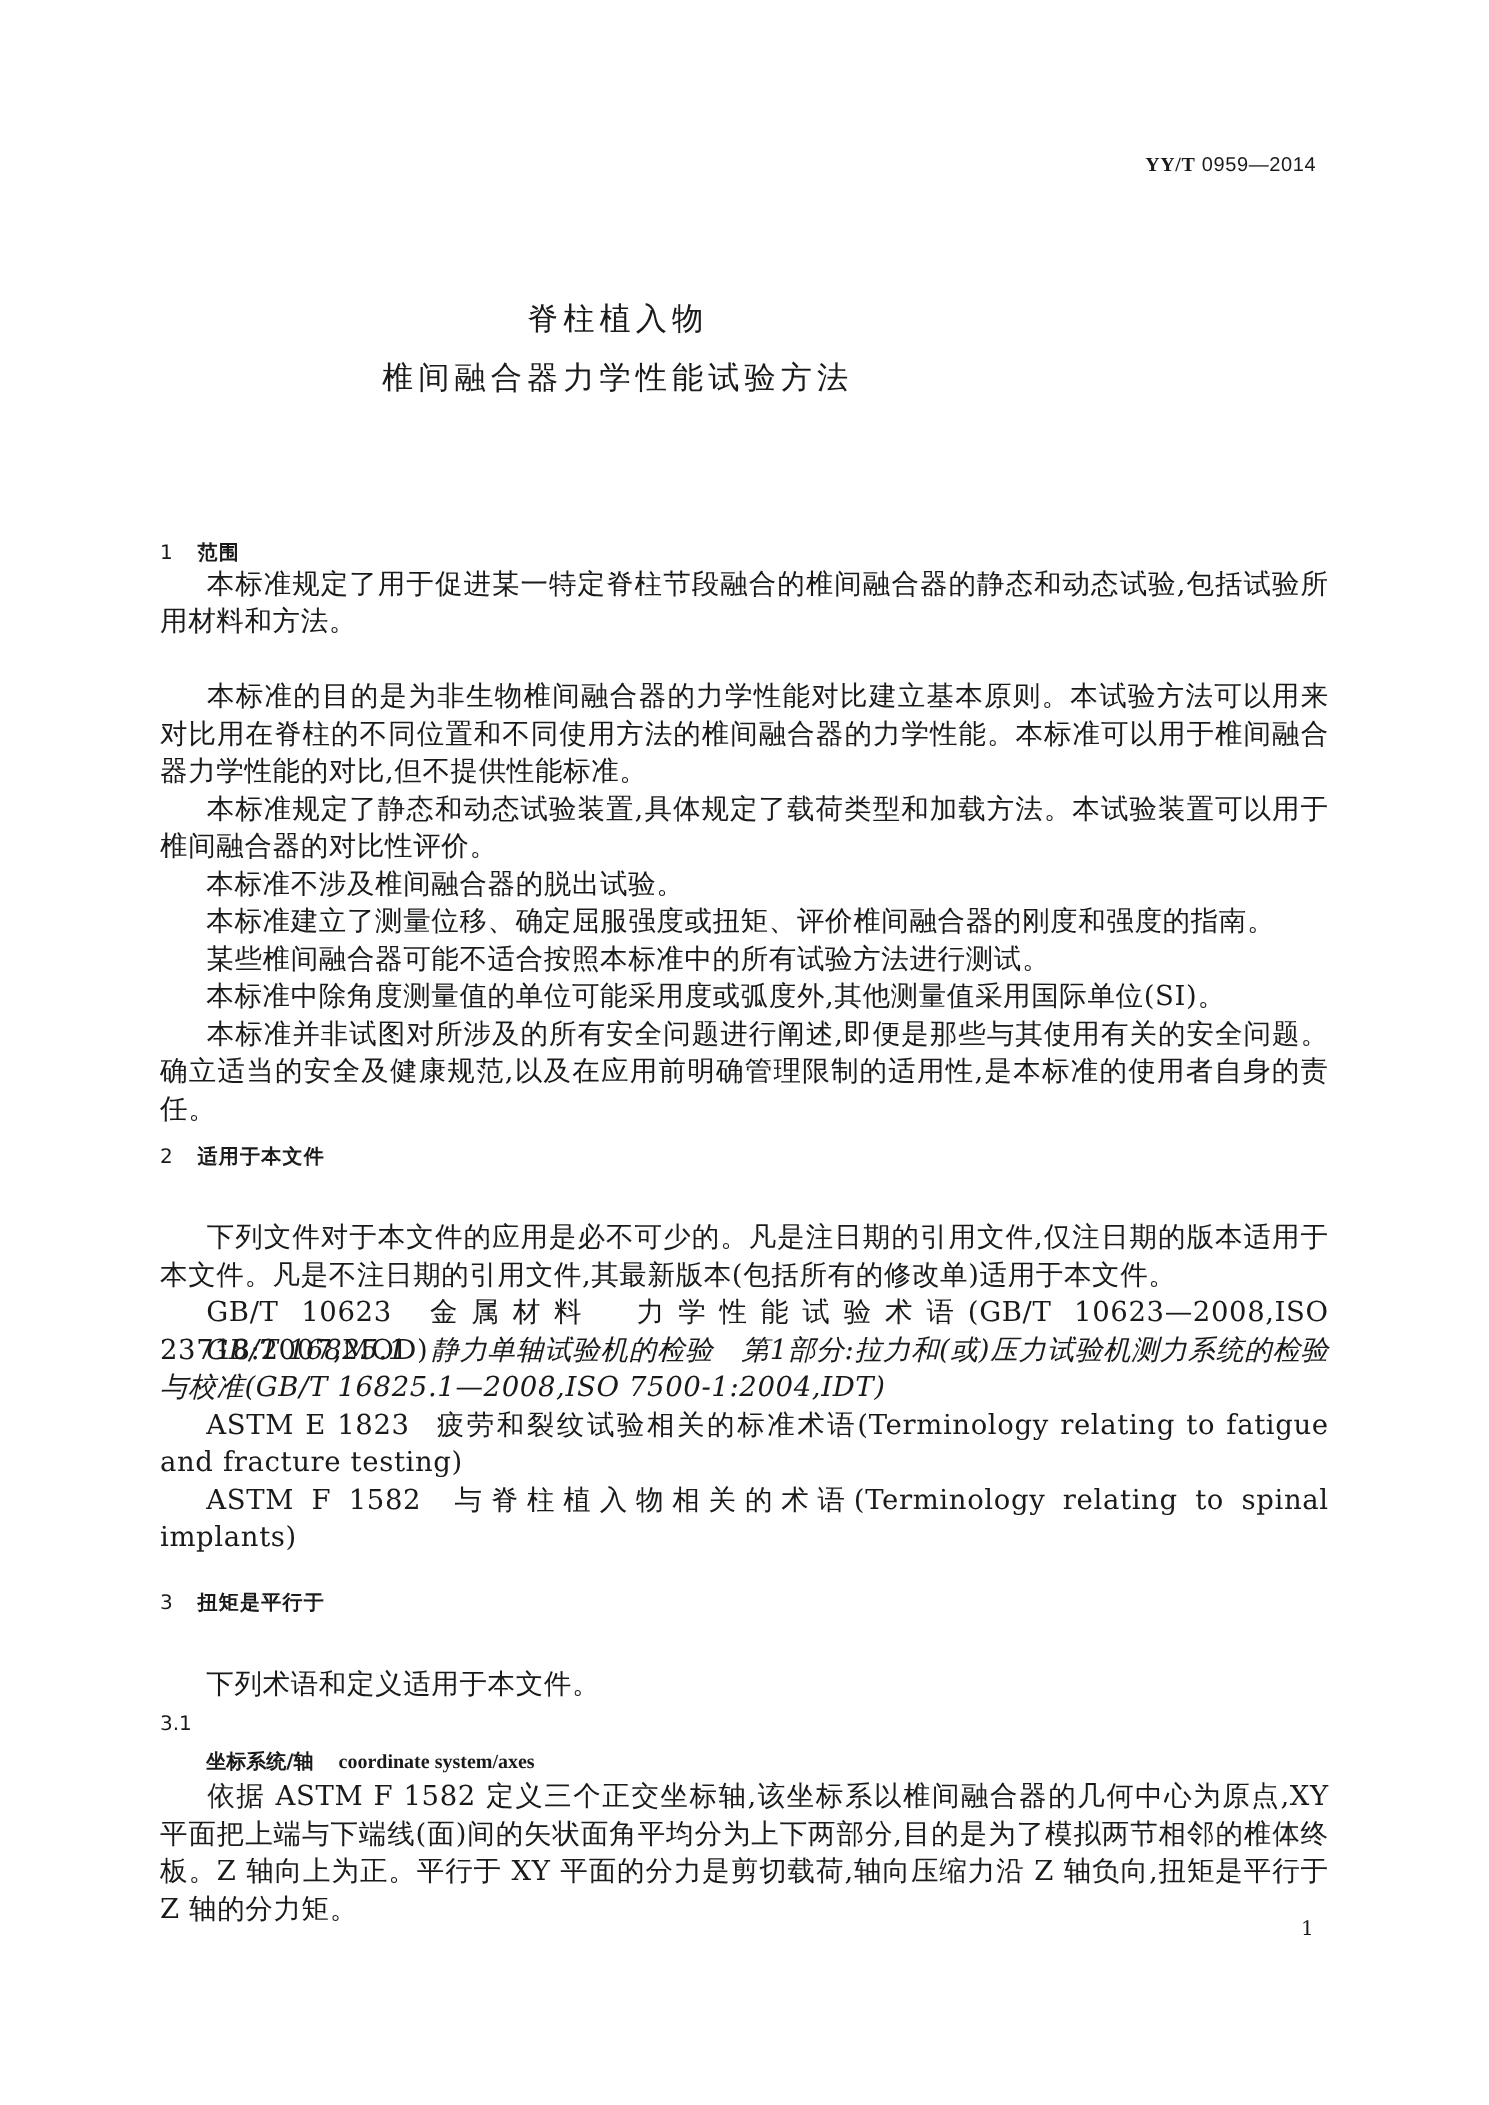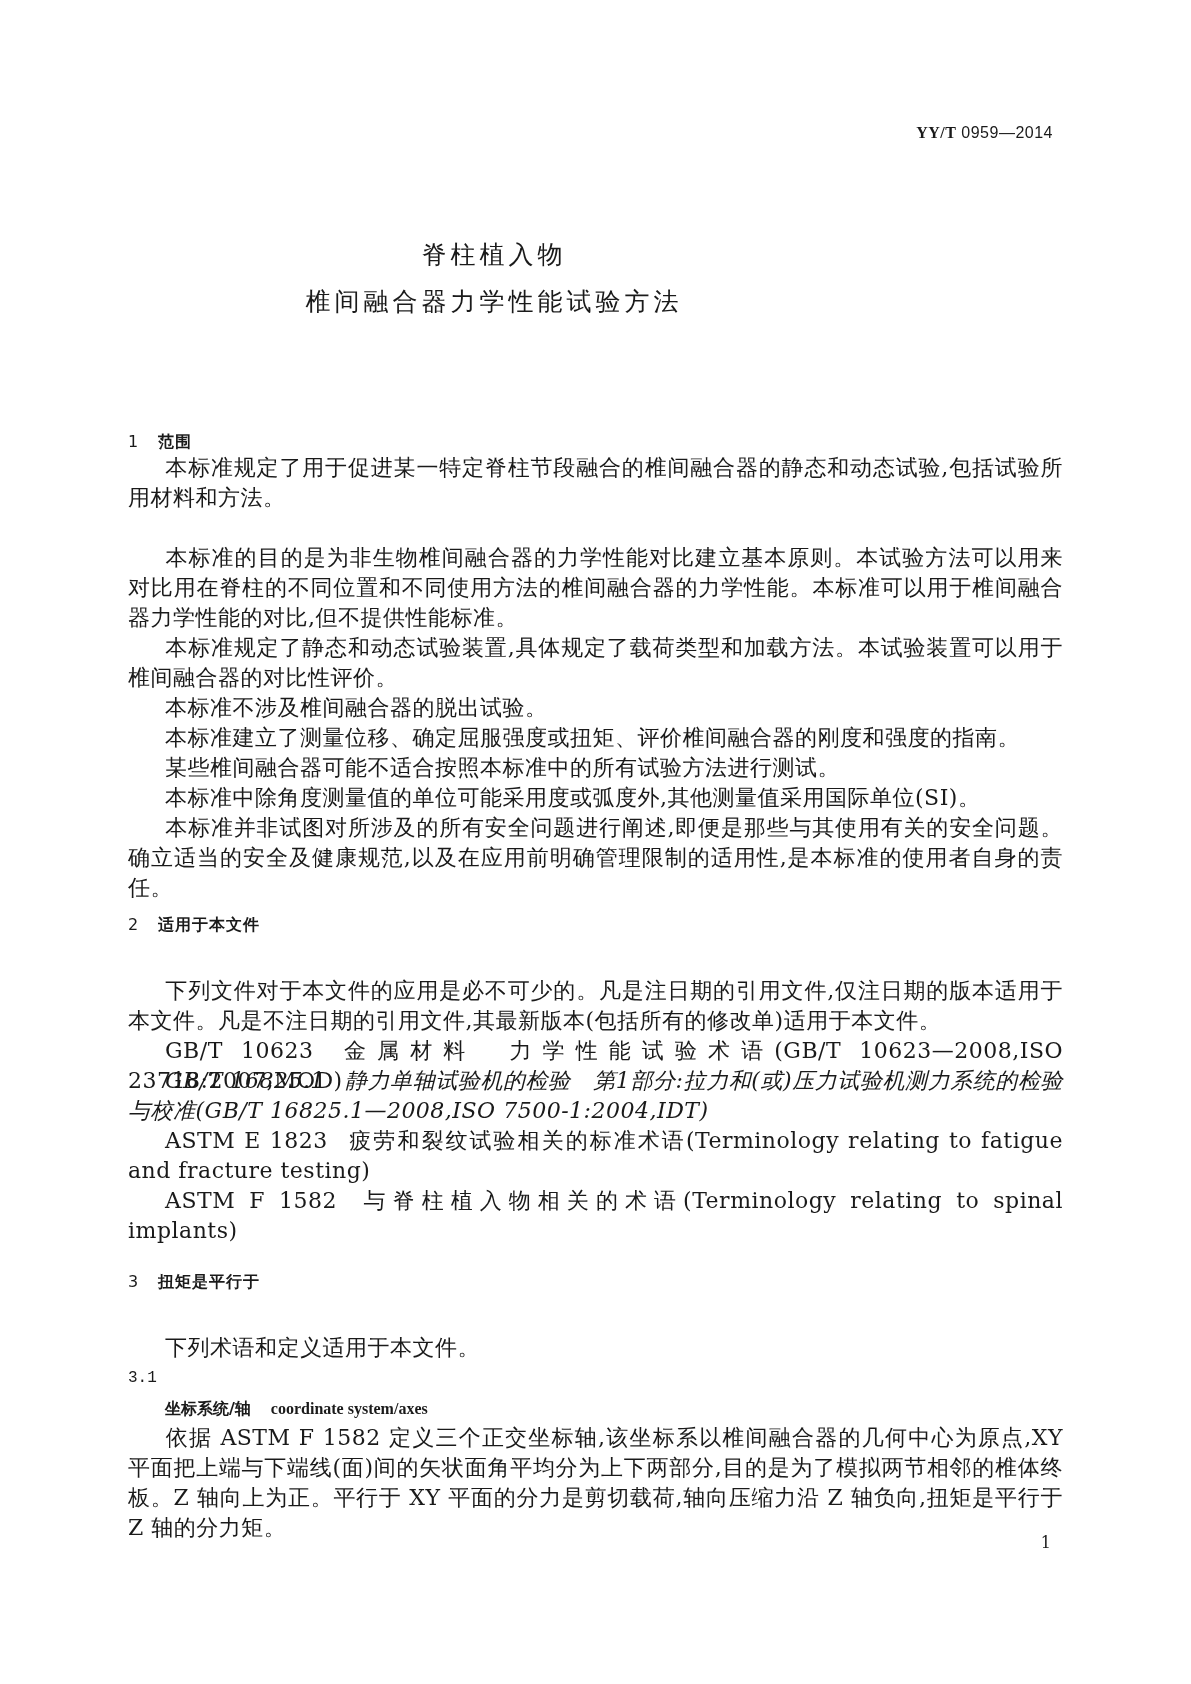--- a/index.html
+++ b/index.html
@@ -81,19 +81,19 @@
 <div class="abs p" style="top:1036px;"><span class="ind"></span><span>GB/T 10623</span><span class="gap"></span><span>金属材料　力学性能试验术语(GB/T 10623—2008,ISO 23718:2007,MOD)</span></div>
 <div class="abs p" style="top:1066px;font-style:italic;"><span class="ind"></span><span>GB/T 16825.1</span><span class="gap"></span><span>静力单轴试验机的检验　第1部分:拉力和(或)压力试验机测力系统的检验与校准(GB/T 16825.1—2008,ISO 7500-1:2004,IDT)</span></div>
 <div class="abs p" style="top:1126px;"><span class="ind"></span><span>ASTM E 1823</span><span class="gap"></span><span>疲劳和裂纹试验相关的标准术语(Terminology relating to fatigue and fracture testing)</span></div>
 <div class="abs p" style="top:1186px;"><span class="ind"></span><span>ASTM F 1582</span><span class="gap"></span><span>与脊柱植入物相关的术语(Terminology relating to spinal implants)</span></div>
 
 <div class="abs h" style="top:1272px;">
   <span class="num">3</span><span>扭矩是平行于</span>
 </div>
 
 <div class="abs p" style="top:1333px;"><span class="ind"></span><span>下列术语和定义适用于本文件。</span></div>
-<div class="abs clause-num" style="top:1369px;font-family:Liberation Mono, monospace;">3.1</div>
+<div class="abs clause-num" style="top:1369px;">3.1</div>
 <div class="abs term" style="top:1399px;text-align:center;">
   <span>坐标系统/轴</span><span class="en">coordinate system/axes</span>
 </div>
 <div class="abs p" style="top:1423px;"><span class="ind"></span><span>依据 ASTM F 1582 定义三个正交坐标轴,该坐标系以椎间融合器的几何中心为原点,XY 平面把上端与下端线(面)间的矢状面角平均分为上下两部分,目的是为了模拟两节相邻的椎体终板。Z 轴向上为正。平行于 XY 平面的分力是剪切载荷,轴向压缩力沿 Z 轴负向,扭矩是平行于 Z 轴的分力矩。</span></div>
 
 <div class="abs page-num">1</div>
 
 </body></html>

